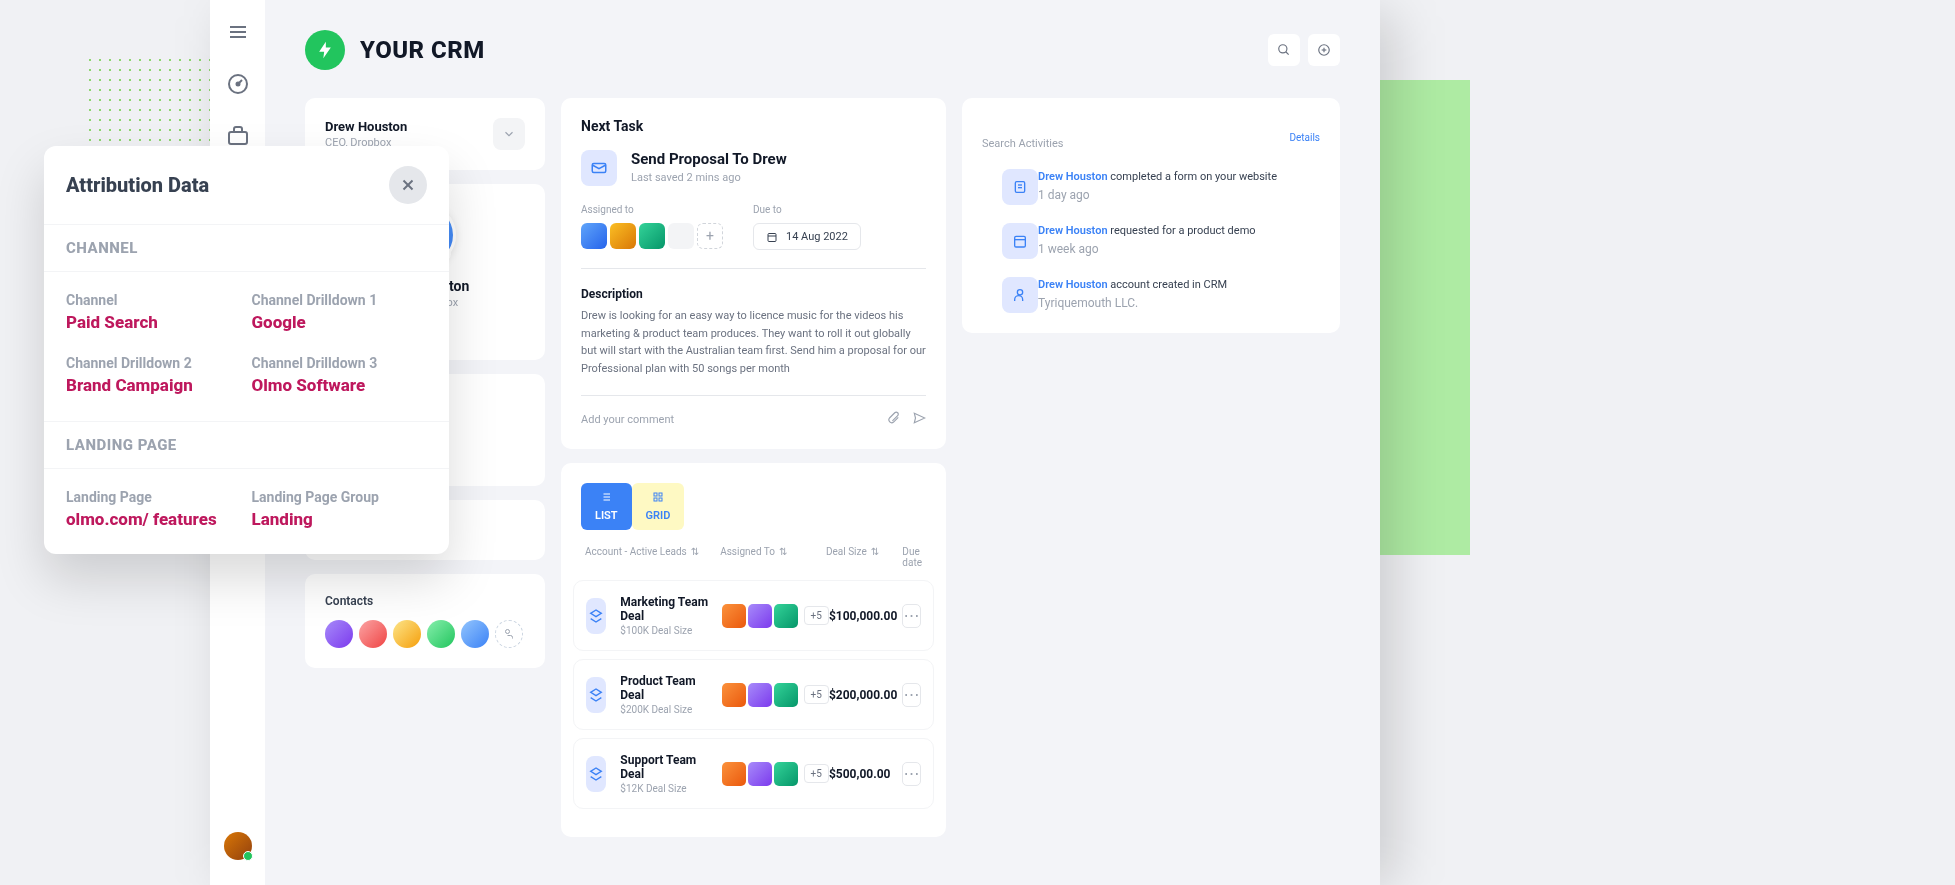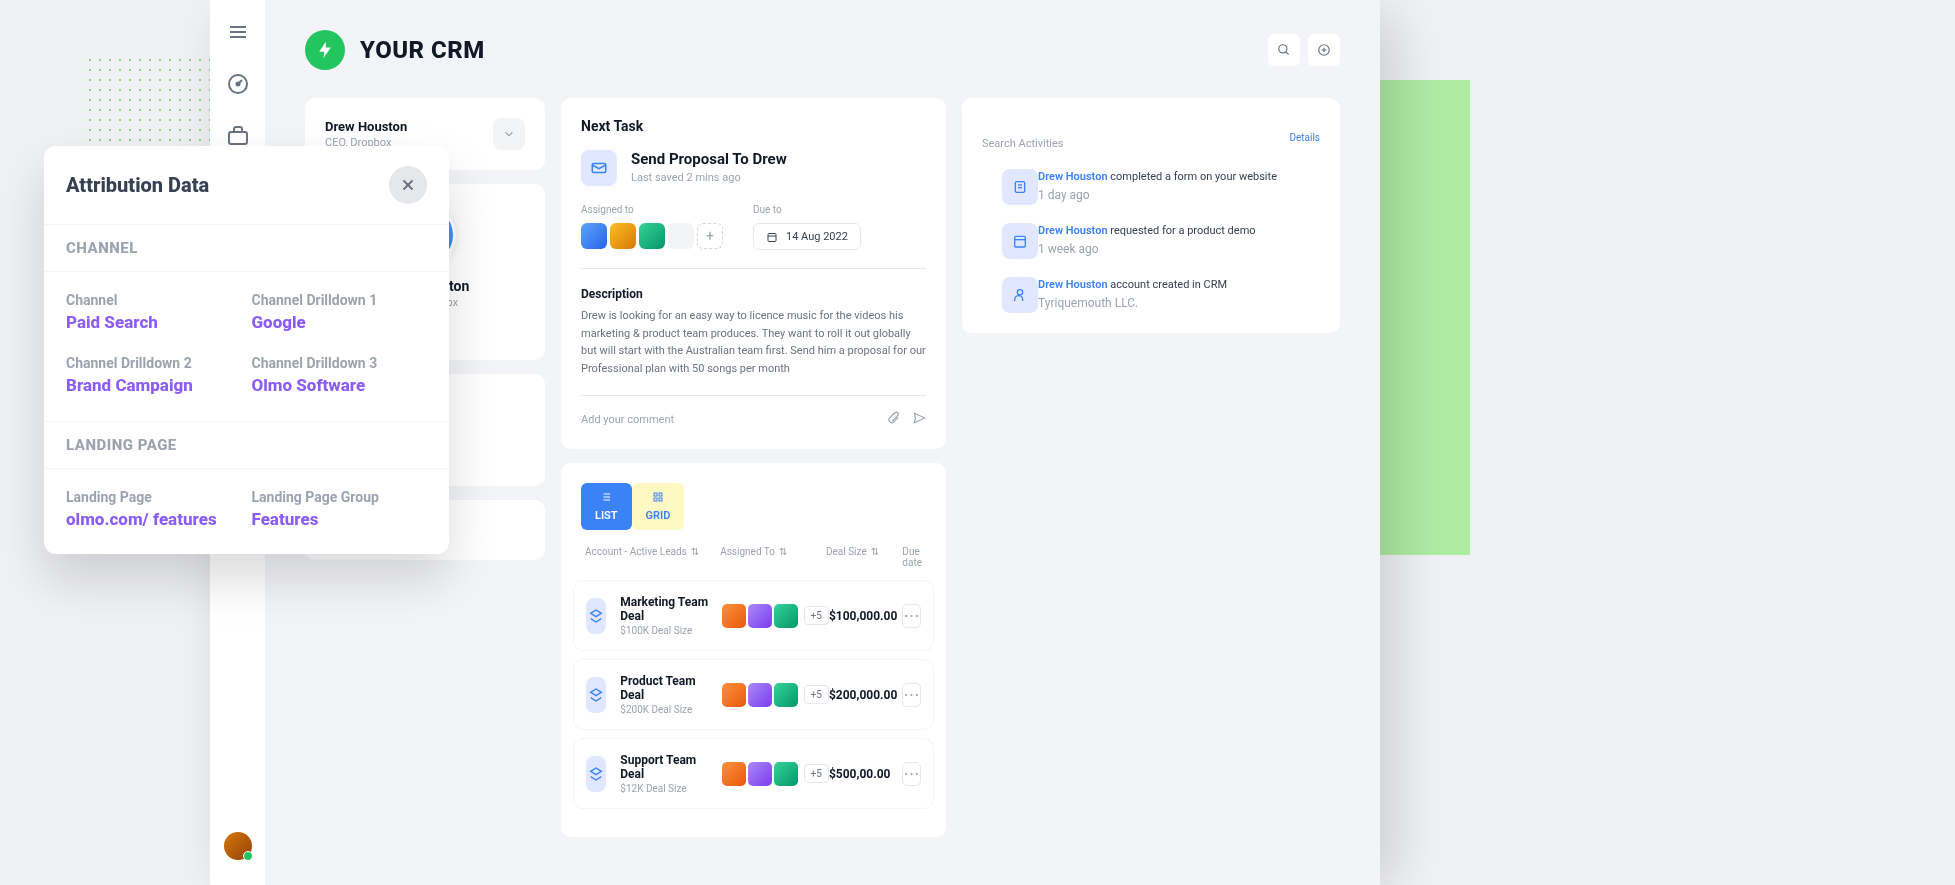--- a/index.html
+++ b/index.html
@@ -115,21 +115,21 @@
 .activity-time { font-size: 12px; color: #9ca3af; margin-top: 2px; }
 
 
 .modal { position: absolute; left: 44px; top: 146px; width: 405px; background: #fff; border-radius: 12px; box-shadow: 0 25px 50px rgba(0,0,0,0.15); z-index: 20; padding: 0; overflow: hidden; }
 .modal-header { display: flex; align-items: center; justify-content: space-between; padding: 20px 22px; }
 .modal-title { font-size: 20px; font-weight: 800; color: #374151; }
 .modal-close { width: 38px; height: 38px; background: #e5e7eb; border-radius: 50%; display: flex; align-items: center; justify-content: center; color: #6b7280; font-size: 20px; cursor: pointer; }
 .modal-section-label { font-size: 15px; font-weight: 800; color: #9ca3af; letter-spacing: 0.5px; padding: 14px 22px; border-top: 1px solid #f3f4f6; border-bottom: 1px solid #f3f4f6; }
 .modal-grid { display: grid; grid-template-columns: 1fr 1fr; gap: 22px 10px; padding: 20px 22px 24px; }
 .modal-field-label { font-size: 14px; font-weight: 700; color: #9ca3af; margin-bottom: 4px; }
-.modal-field-value { font-size: 17px; font-weight: 800; color: #8b5cf6; line-height: 1.25; }
+.modal-field-value { font-size: 17px; font-weight: 800; color: #be185d; line-height: 1.25; }
 </style>
 </head>
 <body>
 
 <div class="decor-dots"></div>
 <div class="decor-green"></div>
 <div class="app-shadow"></div>
 
 <div class="app-shell">
   <div class="sidebar">
@@ -212,20 +212,36 @@
           <div class="info-row">Apt. 181</div>
         </div>
 
         <div class="card">
           <div class="employees-line">
             <div class="mini-avatar"></div>
             <span>employees</span>
           </div>
         </div>
 
+        <div class="card">
+          <div class="contacts-label">Contacts</div>
+          <div class="avatar-row">
+            <div class="avatar-sm"></div>
+            <div class="avatar-sm"></div>
+            <div class="avatar-sm"></div>
+            <div class="avatar-sm"></div>
+            <div class="avatar-sm"></div>
+            <div class="add-contact">
+                <svg width="12" height="12" viewBox="0 0 24 24" fill="none" stroke="currentColor" stroke-width="2">
+                  <path d="M19 21v-2a4 4 0 0 0-4-4H9"></path>
+                  <circle cx="9" cy="7" r="4"></circle>
+                </svg>
+              </div>
+          </div>
+        </div>
       </div>
 
       <div class="col-mid">
         <div class="card task-card">
           <div class="section-title">Next Task</div>
           <div class="task-header">
             <div class="task-icon">
                 <svg width="18" height="18" viewBox="0 0 24 24" fill="none" stroke="currentColor" stroke-width="2">
                   <rect x="3" y="6" width="18" height="12" rx="2"></rect>
                   <polyline points="3 8 12 13 21 8"></polyline>
@@ -446,16 +462,16 @@
     </div>
   </div>
   <div class="modal-section-label">LANDING PAGE</div>
   <div class="modal-grid">
     <div>
       <div class="modal-field-label">Landing Page</div>
       <div class="modal-field-value">olmo.com/ features</div>
     </div>
     <div>
       <div class="modal-field-label">Landing Page Group</div>
-      <div class="modal-field-value">Features</div>
+      <div class="modal-field-value">Landing</div>
     </div>
   </div>
 </div>
 
 </body></html>

